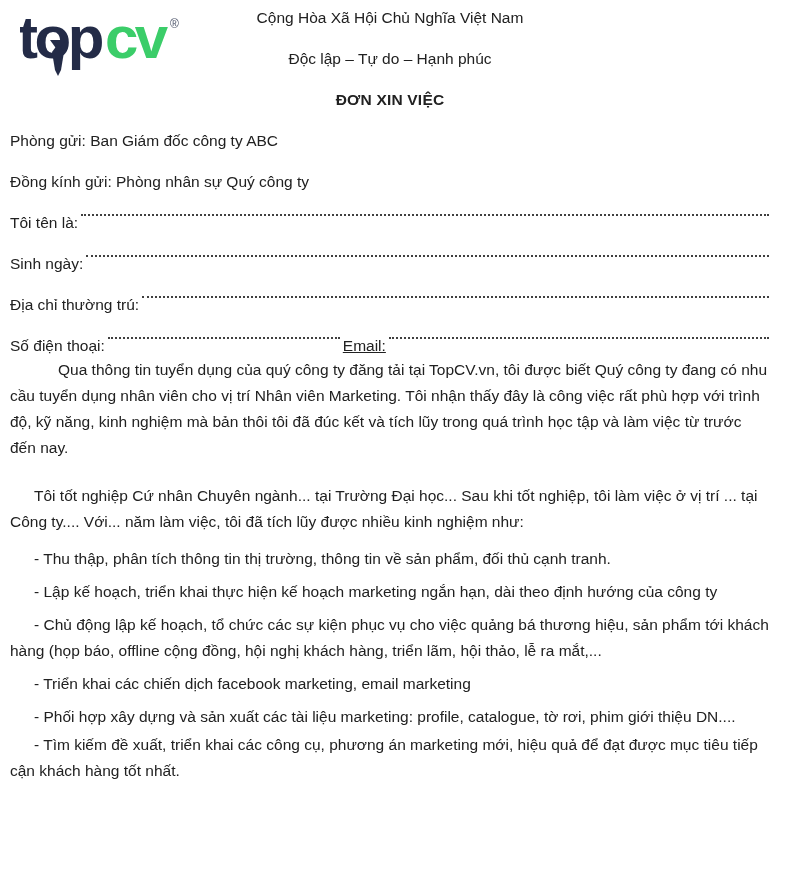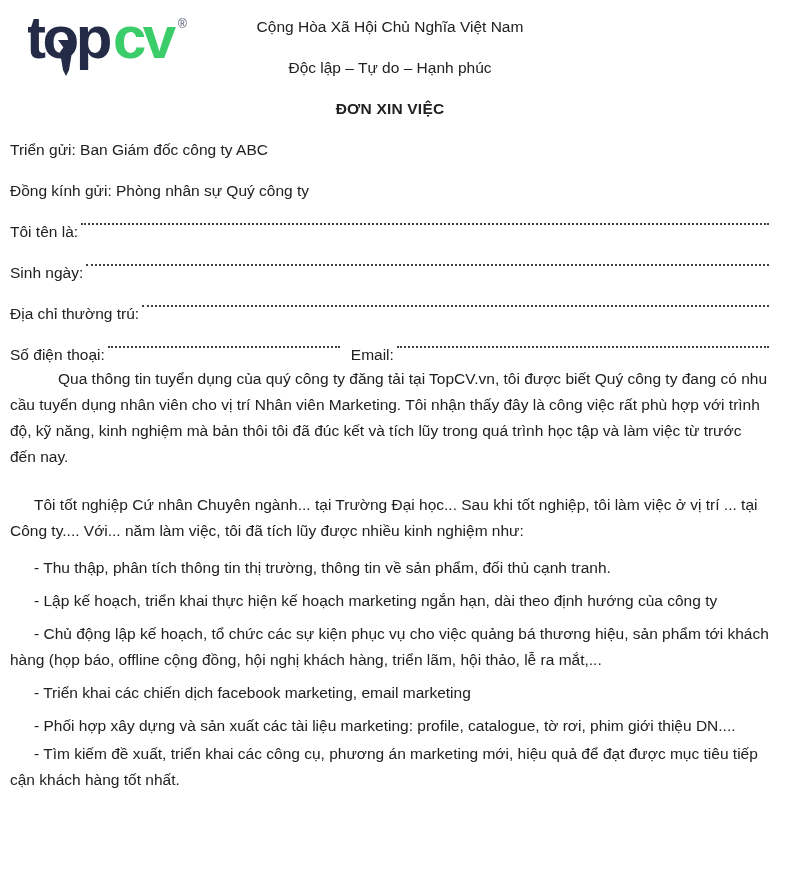--- a/index.html
+++ b/index.html
@@ -10,26 +10,26 @@
     color: #212121;
     font-family: "Liberation Sans", sans-serif;
     position: relative;
     overflow: hidden;
   }
   .doc {
     position: absolute;
     top: 0; left: 0;
     width: 796px;
     box-sizing: border-box;
-    padding: 12px 26px 0 10px;
+    padding: 3px 26px 0 10px;
   }
   
   .logo {
     position: absolute;
-    top: 10px; left: 28px;
+    top: 10px; left: 20px;
     width: 165px; height: 72px;
   }
   
   .center-line {
     text-align: center;
     font-size: 15.5px;
     line-height: 17px;
     margin-top: 24px;
   }
   .center-line.first { margin-top: 6px; }
@@ -50,21 +50,21 @@
     margin-top: 24px;
   }
   .field-label { white-space: nowrap; }
   .leader {
     flex: 1 1 auto;
     border-bottom: 2px dotted #3f3f3f;
     margin: 0 1px 2px 3px;
     height: 0;
   }
   .leader.fixed { flex: 0 0 232px; }
-  .email-label { white-space: nowrap; margin-left: 10px; }
+  .email-label { white-space: nowrap; margin-left: 2px; text-decoration: underline; }
   
   .para {
     font-size: 15.5px;
     line-height: 26px;
     margin: 0;
   }
   .para.intro  { margin-top: 3px; text-indent: 48px; }
   .para.edu    { margin-top: 22px; text-indent: 24px; }
   .bullet      { margin-top: 7px;  text-indent: 24px; }
   .bullet.gap  { margin-top: 11px; }
@@ -84,21 +84,21 @@
     </g>
   </svg>
 </div>
 
 <div class="doc">
 
   <div class="center-line first">Cộng Hòa Xã Hội Chủ Nghĩa Việt Nam</div>
   <div class="center-line">Độc lập – Tự do – Hạnh phúc</div>
   <div class="center-line doc-title">ĐƠN XIN VIỆC</div>
 
-  <div class="line">Triển gửi: Ban Giám đốc công ty ABC</div>
+  <div class="line">Phòng gửi: Ban Giám đốc công ty ABC</div>
   <div class="line">Đồng kính gửi: Phòng nhân sự Quý công ty</div>
 
   <div class="field-row">
     <span class="field-label">Tôi tên là:</span>
     <span class="leader"></span>
   </div>
   <div class="field-row">
     <span class="field-label">Sinh ngày:</span>
     <span class="leader"></span>
   </div>

